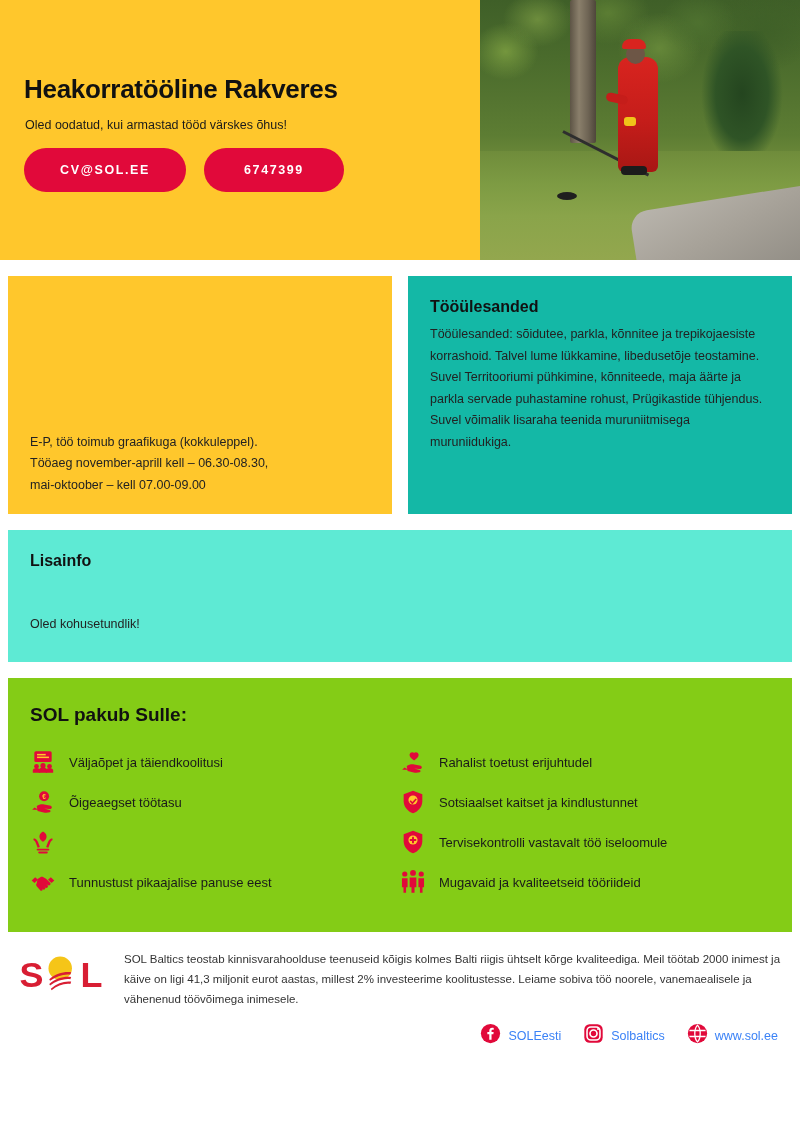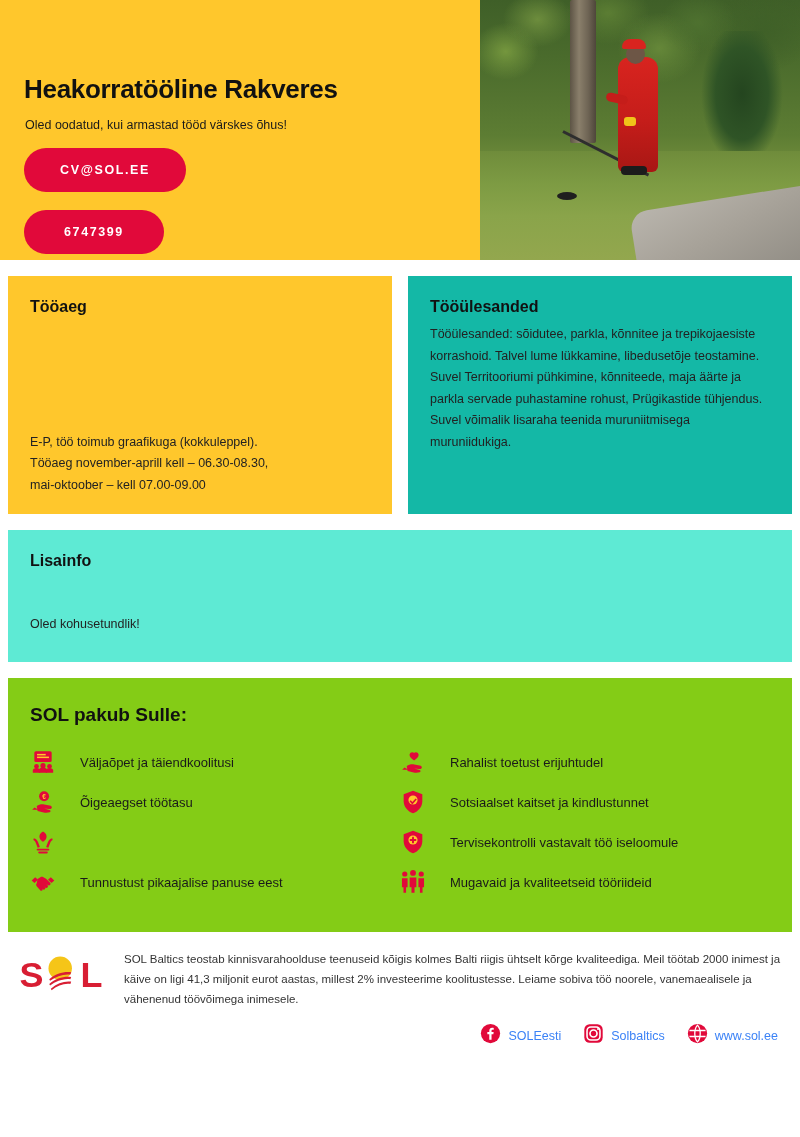--- a/index.html
+++ b/index.html
@@ -16,21 +16,21 @@
   .hero { position: relative; display: flex; height: 260px; background: #FFC72C; }
   .hero-left { flex: 0 0 480px; position: relative; padding: 0 24px; }
   .hero-title {
     position: absolute; left: 24px; top: 74px;
     font-size: 26px; font-weight: bold; color: #111111; letter-spacing: -0.3px;
   }
   .hero-sub {
     position: absolute; left: 25px; top: 118px;
     font-size: 12.5px; color: #1a1a1a;
   }
-  .hero-buttons { position: absolute; left: 24px; top: 148px; display: flex; gap: 18px; flex-direction: column; }
+  .hero-buttons { position: absolute; left: 24px; top: 148px; display: flex; gap: 18px; }
   .pill {
     background: #E1093A; color: #ffffff; border: none;
     border-radius: 22px; height: 44px; display: flex; align-items: center;
     justify-content: center; font-size: 12.5px; font-weight: bold;
     letter-spacing: 1.6px; cursor: pointer;
   }
   .pill.email { width: 162px; }
   .pill.phone { width: 140px; }
 
   .hero-right { flex: 1 1 auto; position: relative; overflow: hidden; }
@@ -89,21 +89,21 @@
   .card.lisainfo { background: #5eead4; height: 132px; }
   .card.lisainfo .card-body { position: absolute; left: 22px; bottom: 27px; }
   .card.tootasu { background: #FCE9BE; height: 152px; }
   .card.tootasu .card-body { position: absolute; left: 22px; bottom: 22px; }
 
   
   .benefits { background: #84cc16; margin: 0 8px; padding: 26px 22px 30px; }
   .benefits-title { font-size: 19px; font-weight: bold; color: #111; margin-bottom: 16px; }
   .benefits-grid { display: flex; gap: 0; }
   .benefits-col { flex: 1 1 0; }
-  .benefit { display: flex; align-items: center; gap: 24px; height: 40px; }
+  .benefit { display: flex; align-items: center; gap: 13px; height: 40px; }
   .benefit-icon { width: 26px; height: 26px; flex: 0 0 26px; display: flex;
     align-items: center; justify-content: center; }
   .benefit-icon svg { width: 26px; height: 26px; fill: #E1093A; }
   .benefit-label { font-size: 13px; color: #1a1a1a; }
 
   
   .footer { background: #ffffff; padding: 16px 18px 0; display: flex; gap: 16px; }
   .logo { flex: 0 0 90px; padding-top: 4px; }
   .logo svg { width: 86px; height: 42px; }
   .footer-text { font-size: 11.5px; line-height: 1.72; color: #333; padding-top: 2px; }
@@ -142,21 +142,20 @@
         <div class="trimmer-grip"></div>
         <div class="worker-head"></div>
         <div class="worker-cap"></div>
       </div>
     </div>
   </div>
 
   <div class="cards">
     <div class="card-row">
       <div class="card half tooaeg">
-        <div class="card-title">Tööaeg</div>
         <div class="card-body">E-P, töö toimub graafikuga (kokkuleppel).
 Tööaeg november-aprill kell –  06.30-08.30,
 mai-oktoober –  kell 07.00-09.00</div>
       </div>
       <div class="card half ulesanded">
         <div class="card-title">Tööülesanded</div>
         <div class="card-body">Tööülesanded: sõidutee, parkla, kõnnitee ja trepikojaesiste korrashoid. Talvel lume lükkamine, libedusetõje teostamine. Suvel Territooriumi pühkimine, kõnniteede, maja äärte ja parkla servade puhastamine rohust, Prügikastide tühjendus. Suvel võimalik lisaraha teenida muruniitmisega muruniidukiga.</div>
       </div>
     </div>
     <div class="card-row">

